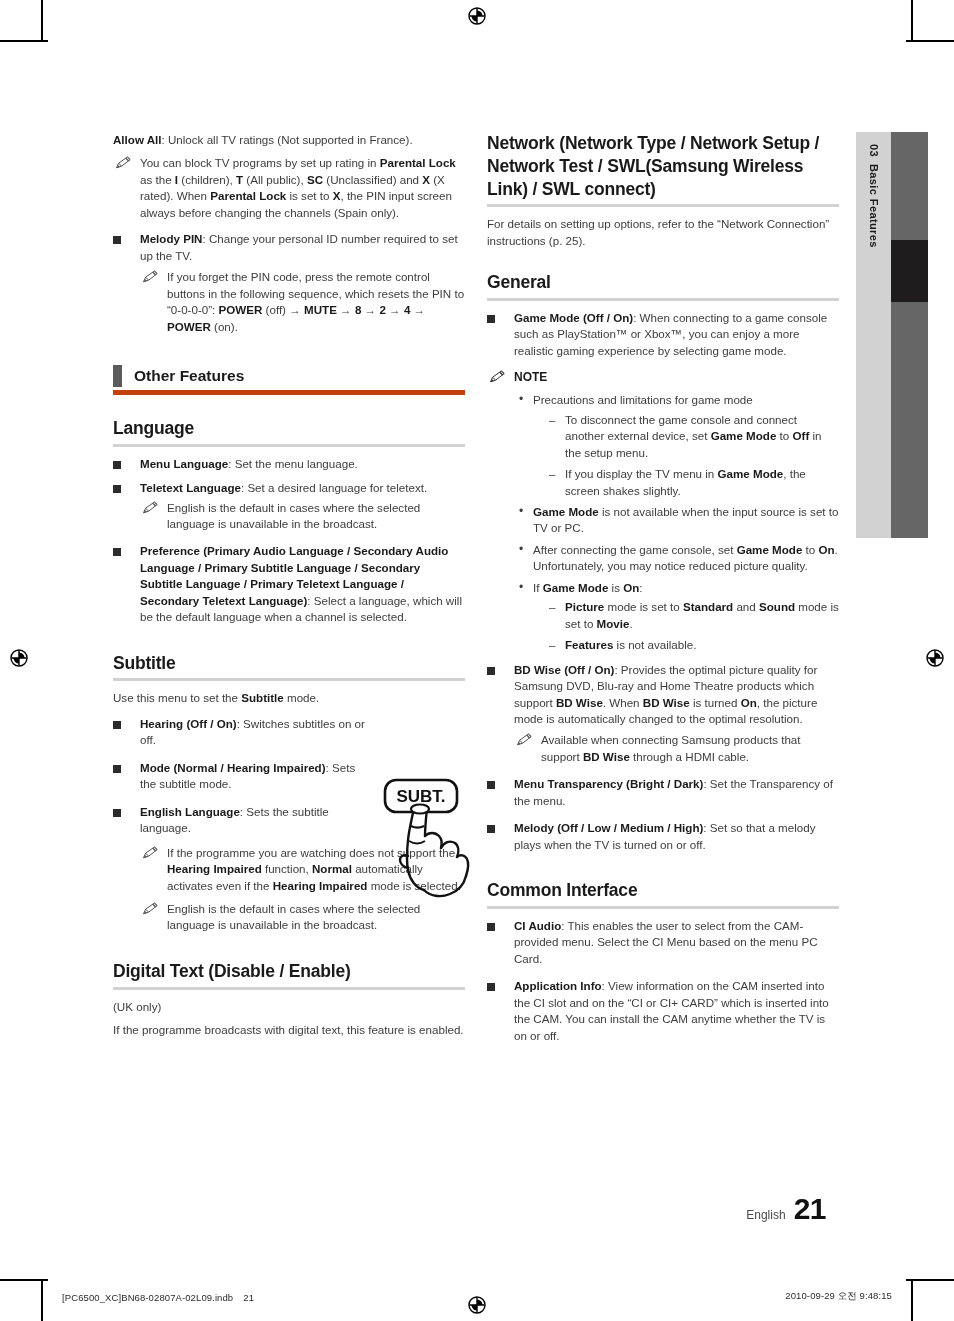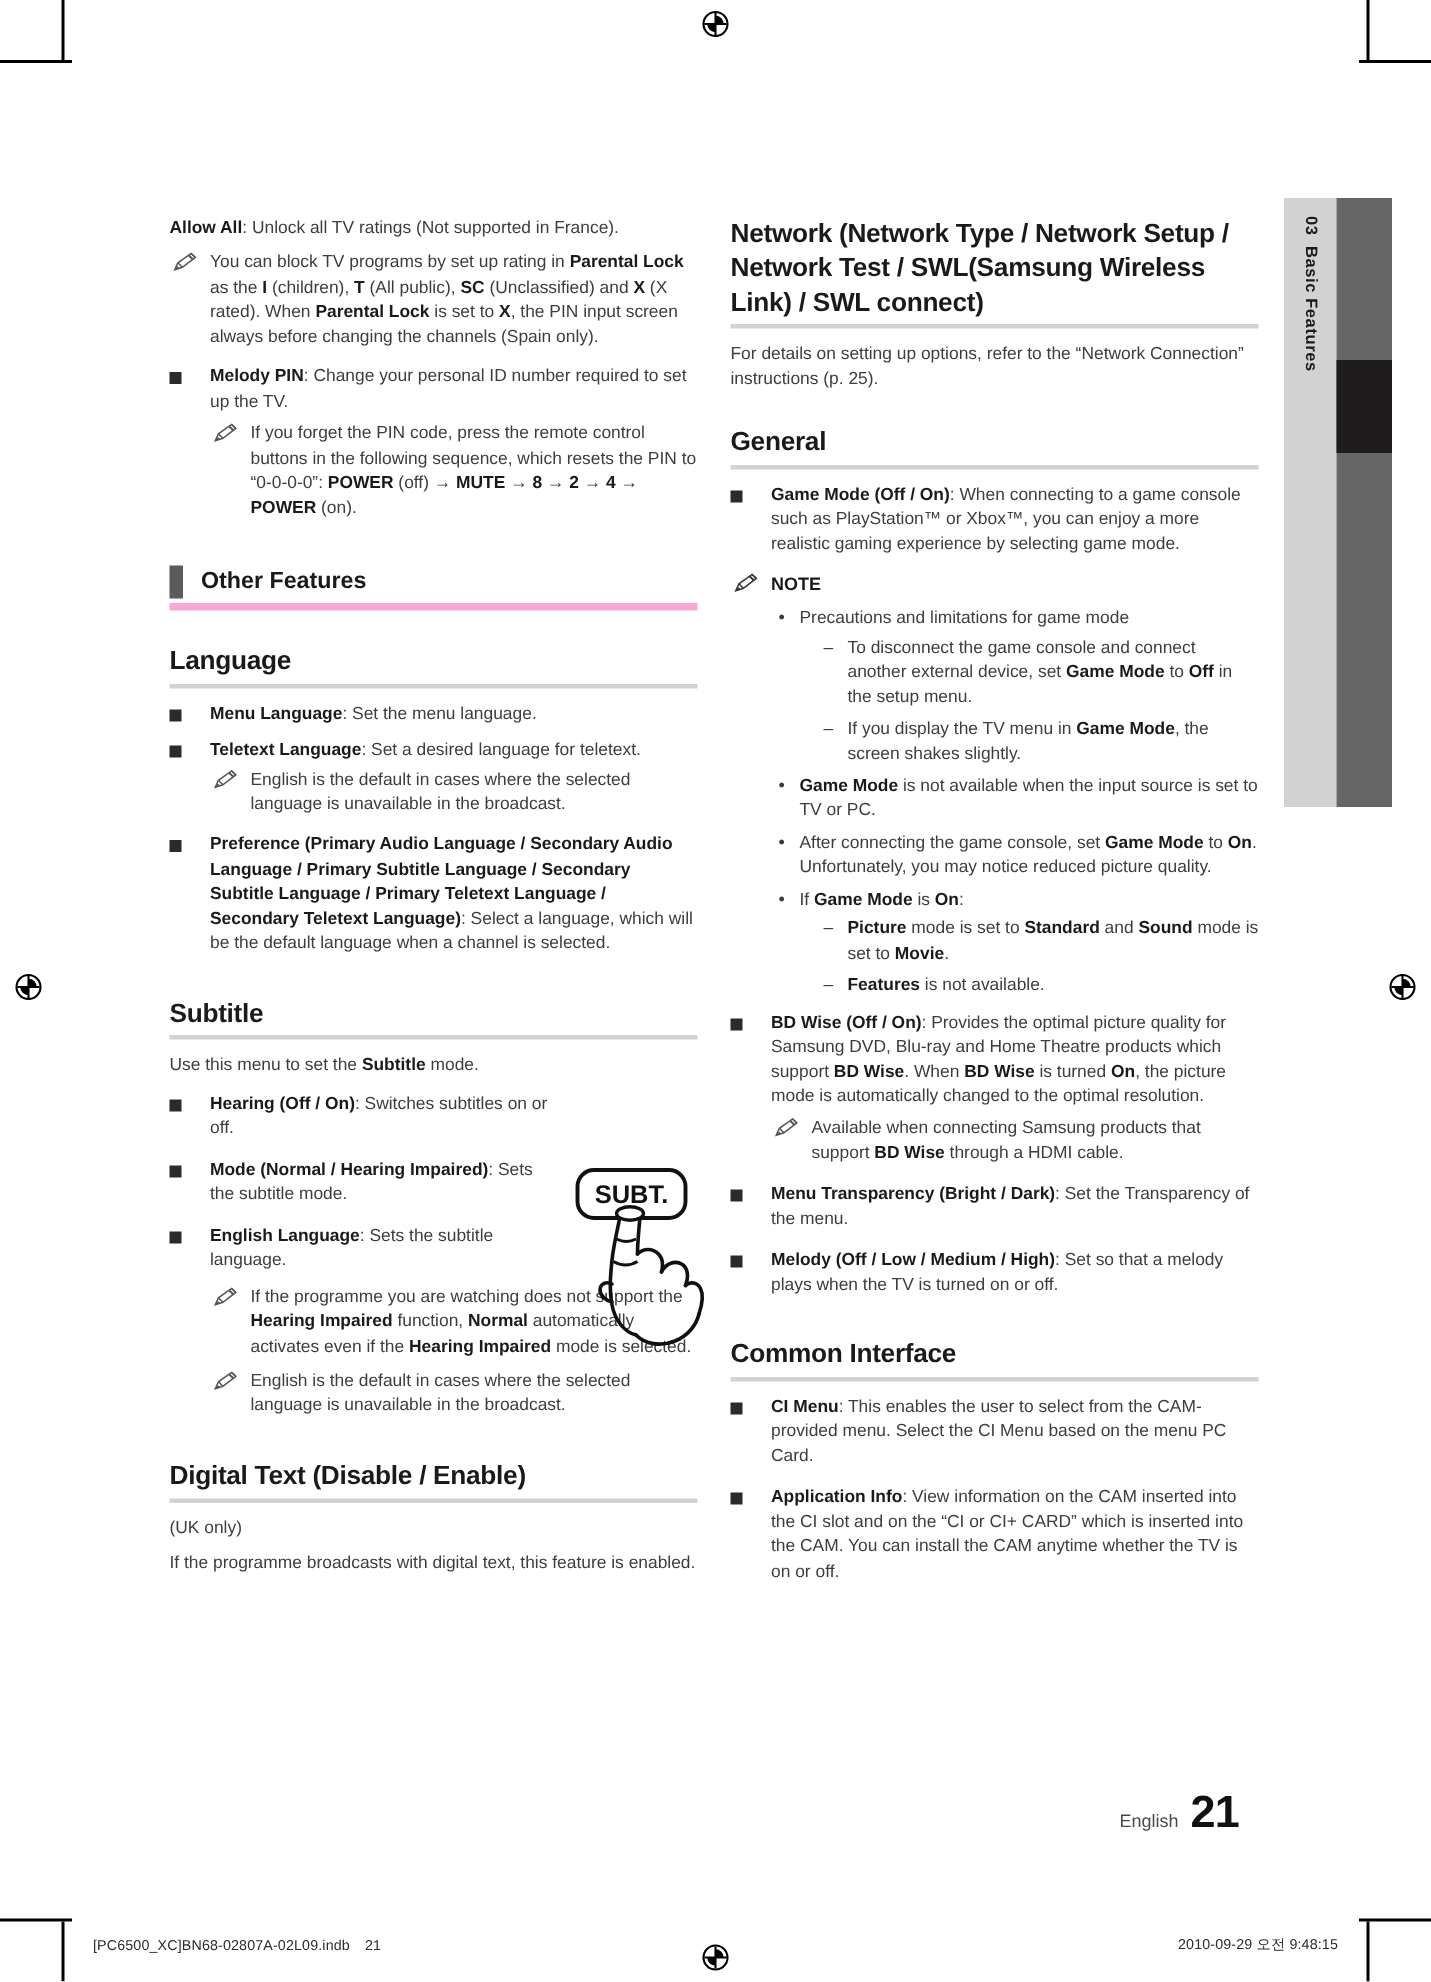--- a/index.html
+++ b/index.html
@@ -15,21 +15,21 @@
   
   .crop { position: absolute; background: #000; }
   .crop.v { width: 2px; height: 40px; }
   .crop.h { width: 48px; height: 2px; }
   .reg { position: absolute; width: 26px; height: 26px; }
   .reg svg { display: block; }
 
   
   .col {
     position: absolute;
-    top: 144px;
+    top: 132px;
     width: 352px;
     font-size: 11.6px;
     line-height: 1.42;
     color: #3d3d3d;
   }
   .col-left  { left: 113px; }
   .col-right { left: 487px; }
 
   
   h1.sec {
@@ -43,21 +43,21 @@
     margin-top: 22px;
     margin-bottom: 9px;
   }
   h1.sec:first-child { margin-top: 0; }
 
   .banner {
     display: flex;
     align-items: stretch;
     margin-top: 30px;
     margin-bottom: 16px;
-    border-bottom: 5px solid #f9a8d4;
+    border-bottom: 5px solid #c2410c;
     padding-bottom: 3px;
   }
   .banner .bar {
     width: 9px;
     background: #5b5b5b;
     margin-right: 12px;
     flex: 0 0 auto;
   }
   .banner .btxt {
     font-size: 15.5px;
@@ -460,21 +460,21 @@
       <span><b>Menu Transparency (Bright / Dark)</b>: Set the Transparency of the menu.</span>
     </div>
 
     <div class="sq" style="margin-top:11px;">
       <span><b>Melody (Off / Low / Medium / High)</b>: Set so that a melody plays when the TV is turned on or off.</span>
     </div>
 
     <h1 class="sec" style="margin-top:26px;">Common Interface</h1>
 
     <div class="sq">
-      <span><b>CI Menu</b>: This enables the user to select from the CAM-provided menu. Select the CI Menu based on the menu PC Card.</span>
+      <span><b>CI Audio</b>: This enables the user to select from the CAM-provided menu. Select the CI Menu based on the menu PC Card.</span>
     </div>
 
     <div class="sq" style="margin-top:11px;">
       <span><b>Application Info</b>: View information on the CAM inserted into the CI slot and on the “CI or CI+ CARD” which is inserted into the CAM. You can install the CAM anytime whether the TV is on or off.</span>
     </div>
   </div>
 
   <div class="tab tab-light"></div>
   <div class="tab tab-dark"></div>
   <div class="tab-black" style="position:absolute;"></div>

